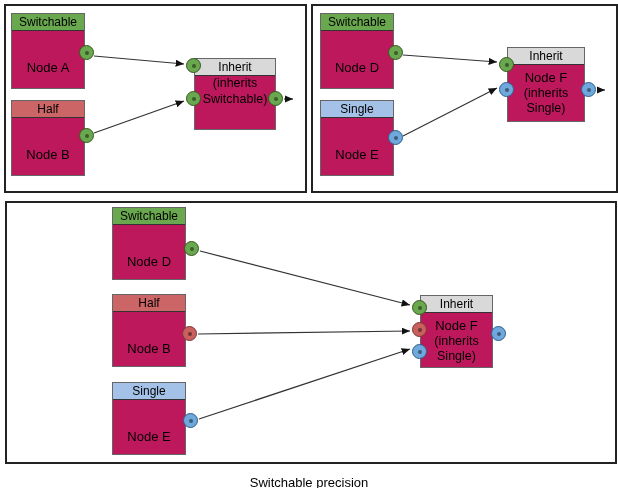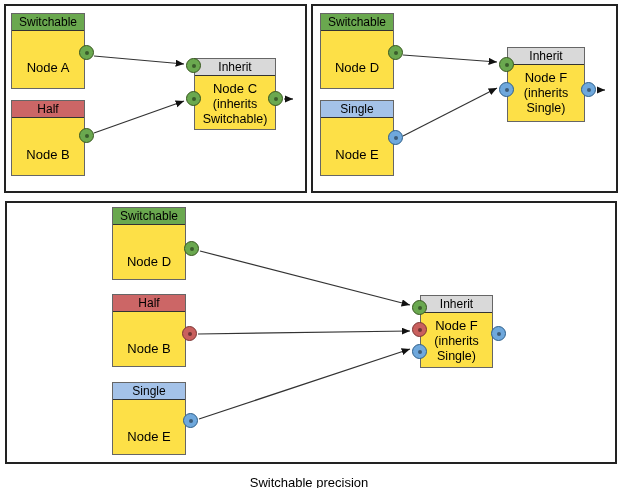--- a/index.html
+++ b/index.html
@@ -2,21 +2,21 @@
 <html><head>
 <meta charset="utf-8">
 <style>
   html,body{margin:0;padding:0;background:#ffffff;}
   #canvas{
     position:relative;width:618px;height:488px;background:#ffffff;
     font-family:"Liberation Sans", sans-serif;color:#000;overflow:hidden;
   }
   .panel{position:absolute;border:2px solid #222;background:#fff;}
   .edges{position:absolute;left:0;top:0;pointer-events:none;}
-  .node{position:absolute;background:#fde047;border:1px solid #666;box-sizing:border-box;}
+  .node{position:absolute;background:#be185d;border:1px solid #666;box-sizing:border-box;}
   .node-header{
     height:17px;line-height:17px;text-align:center;font-size:12px;
     border-bottom:1px solid #333;box-sizing:border-box;white-space:nowrap;overflow:hidden;
   }
   .node-title{font-size:13px;text-align:center;padding-top:29px;}
   .node-inherit .node-title{padding-top:5px;line-height:15.5px;}
   .node-subtitle{font-size:12.5px;text-align:center;line-height:15.5px;padding:0 2px;}
   .port{
     position:absolute;width:13px;height:13px;border-radius:50%;
     border:1.5px solid #3a3a3a;box-sizing:content-box;
@@ -62,21 +62,20 @@
   <div class="node" style="left:11px;top:13px;width:74px;height:76px;">
     <div class="node-header" style="background: rgb(106, 168, 79);">Switchable</div>
     <div class="node-title">Node A</div>
   </div>
   <div class="node" style="left:11px;top:100px;width:74px;height:76px;">
     <div class="node-header" style="background: rgb(204, 102, 102);">Half</div>
     <div class="node-title">Node B</div>
   </div>
   <div class="node node-inherit" style="left:194px;top:58px;width:82px;height:72px;">
     <div class="node-header" style="background: rgb(217, 217, 217);">Inherit</div>
-    <div class="node-title">Node C</div>
     <div class="node-subtitle">(inherits Switchable)</div>
   </div>
   <div class="port port-g" style="left: 79px; top: 45px; background: rgb(106, 168, 79);"></div>
   <div class="port port-g" style="left: 79px; top: 128px; background: rgb(106, 168, 79);"></div>
   <div class="port port-g" style="left: 186px; top: 58px; background: rgb(106, 168, 79);"></div>
   <div class="port port-g" style="left: 186px; top: 91px; background: rgb(106, 168, 79);"></div>
   <div class="port port-g" style="left: 268px; top: 91px; background: rgb(106, 168, 79);"></div>
 
   <div class="node" style="left:320px;top:13px;width:74px;height:76px;">
     <div class="node-header" style="background: rgb(106, 168, 79);">Switchable</div>

